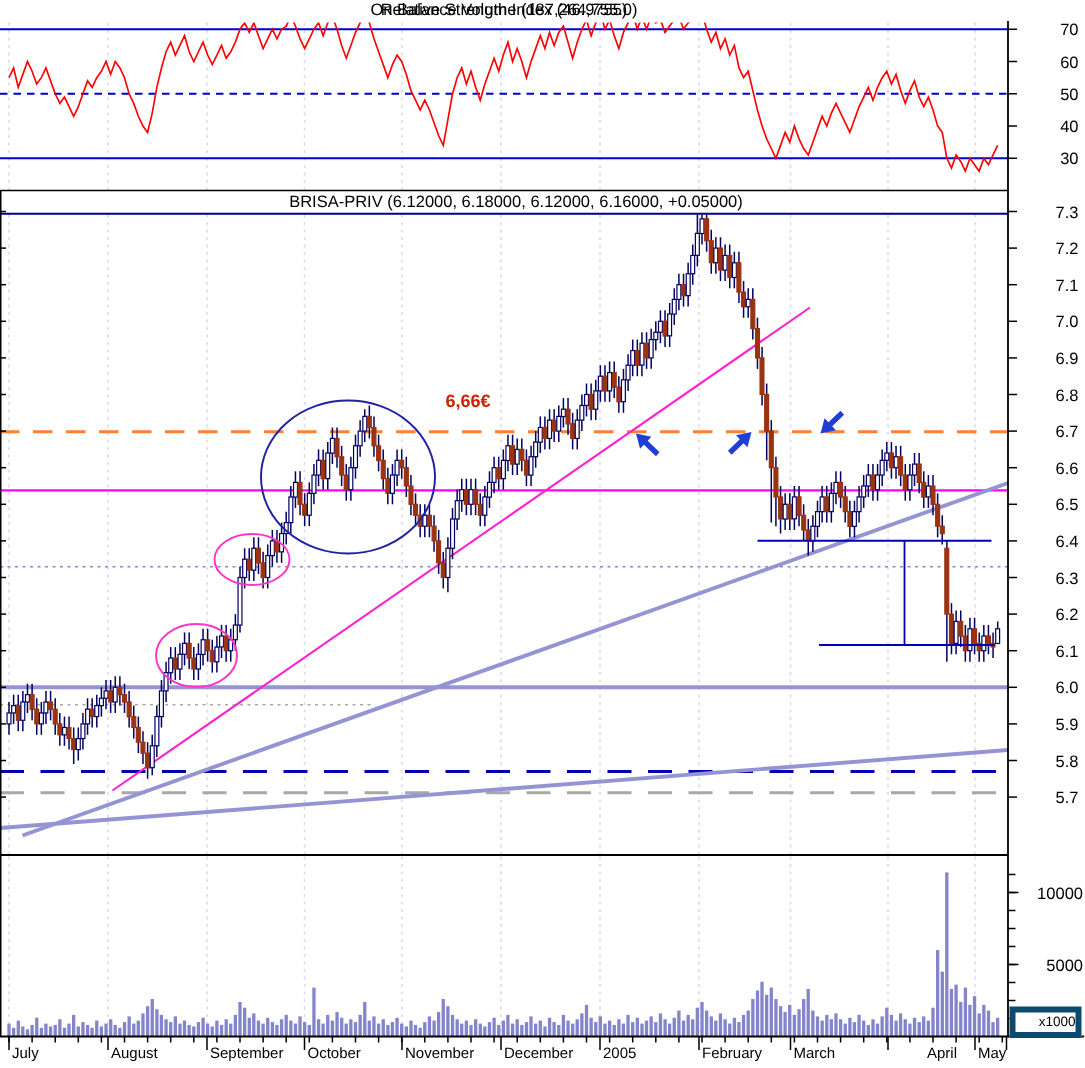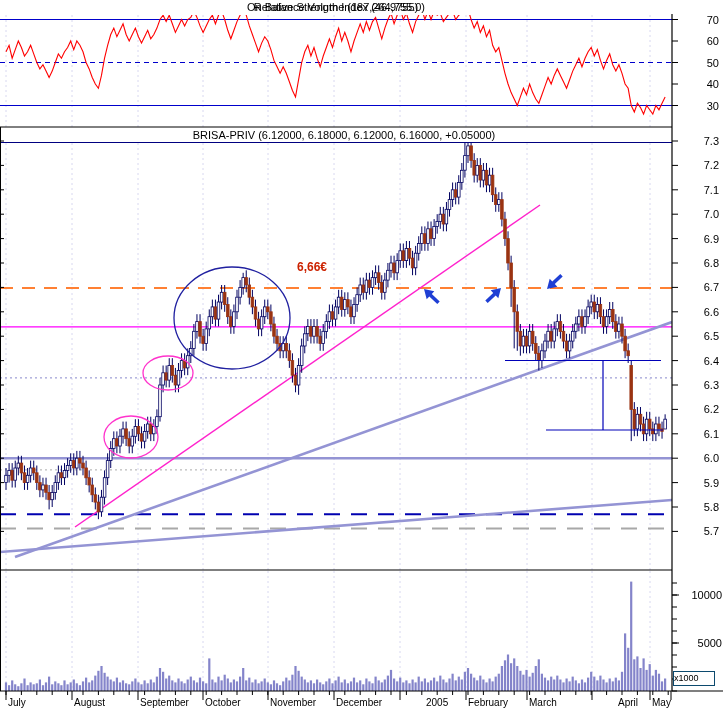--- a/index.html
+++ b/index.html
@@ -4,22 +4,22 @@
 <style>
   html,body{margin:0;padding:0;background:#fff;}
   .stage{position:relative;width:723px;height:712px;background:#ffffff;overflow:hidden;
          font-family:"Liberation Sans",sans-serif;}
   .stage svg{position:absolute;left:0;top:0;}
   .ttl{position:absolute;left:0;width:672px;text-align:center;font-size:11px;color:#000;
        white-space:pre;pointer-events:none;}
   .ttl-top{top:1px;}
   .ttl-price{top:129px;padding-left:8px;}
   .lvl-label{position:absolute;left:297px;top:260px;font-size:12px;color:#cc2200;font-weight:bold;}
-  .x1000{position:absolute;left:673px;top:671px;width:40px;height:13px;border:1px solid #0c4a6e;
-         font-size:9px;line-height:13px;text-align:left;color:#000;background:#fff;}
+  .x1000{position:absolute;left:673px;top:671px;width:40px;height:13px;border:4px solid #0c4a6e;
+         font-size:9px;line-height:13px;text-align:right;color:#000;background:#fff;}
   .month{position:absolute;top:697px;font-size:10px;color:#000;white-space:nowrap;}
 </style>
 </head>
 <body>
 
 <div class="stage">
   <svg id="chart-svg" width="723" height="712" viewBox="0 0 723 712">
       <defs>
         <clipPath id="clipInd">
           <rect x="0" y="15" width="672" height="112"></rect>
@@ -884,19 +884,19 @@
 
   <div class="x1000">x1000</div>
 
   <div id="months">
       <span class="month" style="left: 8px;">July</span>
       <span class="month" style="left: 74px;">August</span>
       <span class="month" style="left: 140px;">September</span>
       <span class="month" style="left: 205px;">October</span>
       <span class="month" style="left: 270px;">November</span>
       <span class="month" style="left: 336px;">December</span>
-      <span class="month" style="left: 402px; margin-left: 24px;">2005</span>
+      <span class="month" style="left: 402px;">2005</span>
       <span class="month" style="left: 468px;">February</span>
       <span class="month" style="left: 529px;">March</span>
       <span class="month" style="left: 594px; margin-left: 24px;">April</span>
       <span class="month" style="left: 652px;">May</span>
     </div>
 </div>
 
 </body></html>

